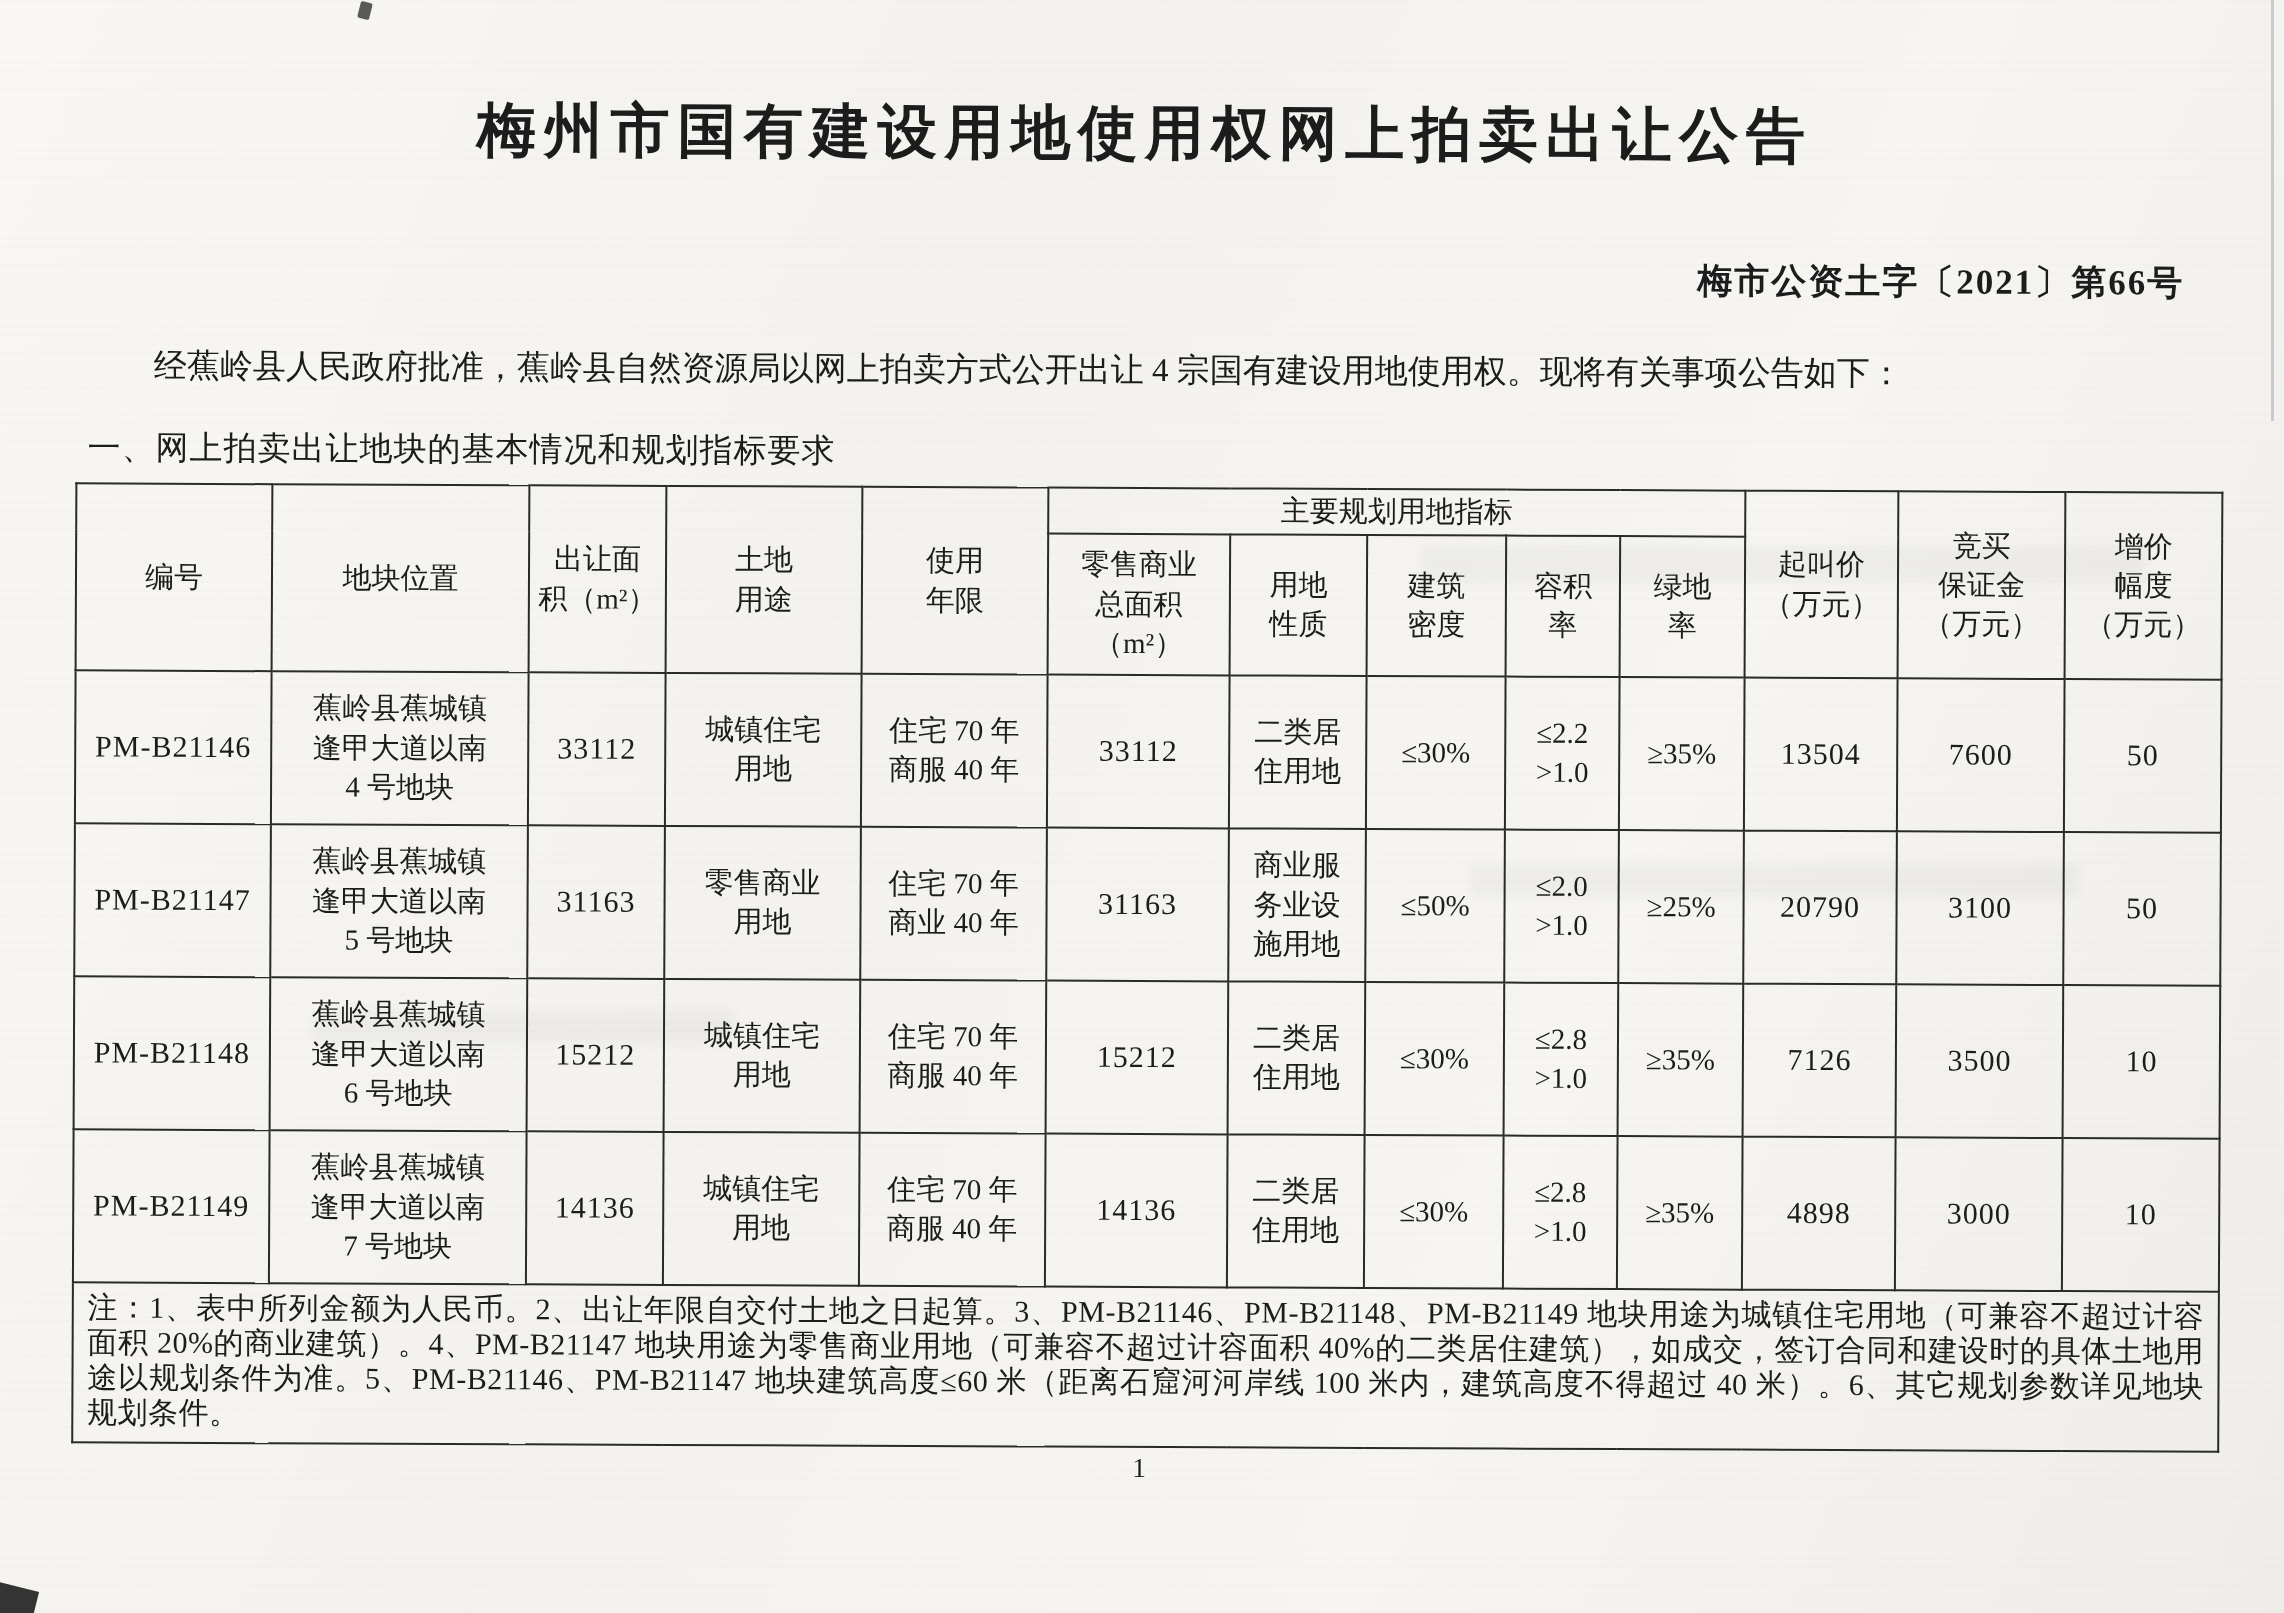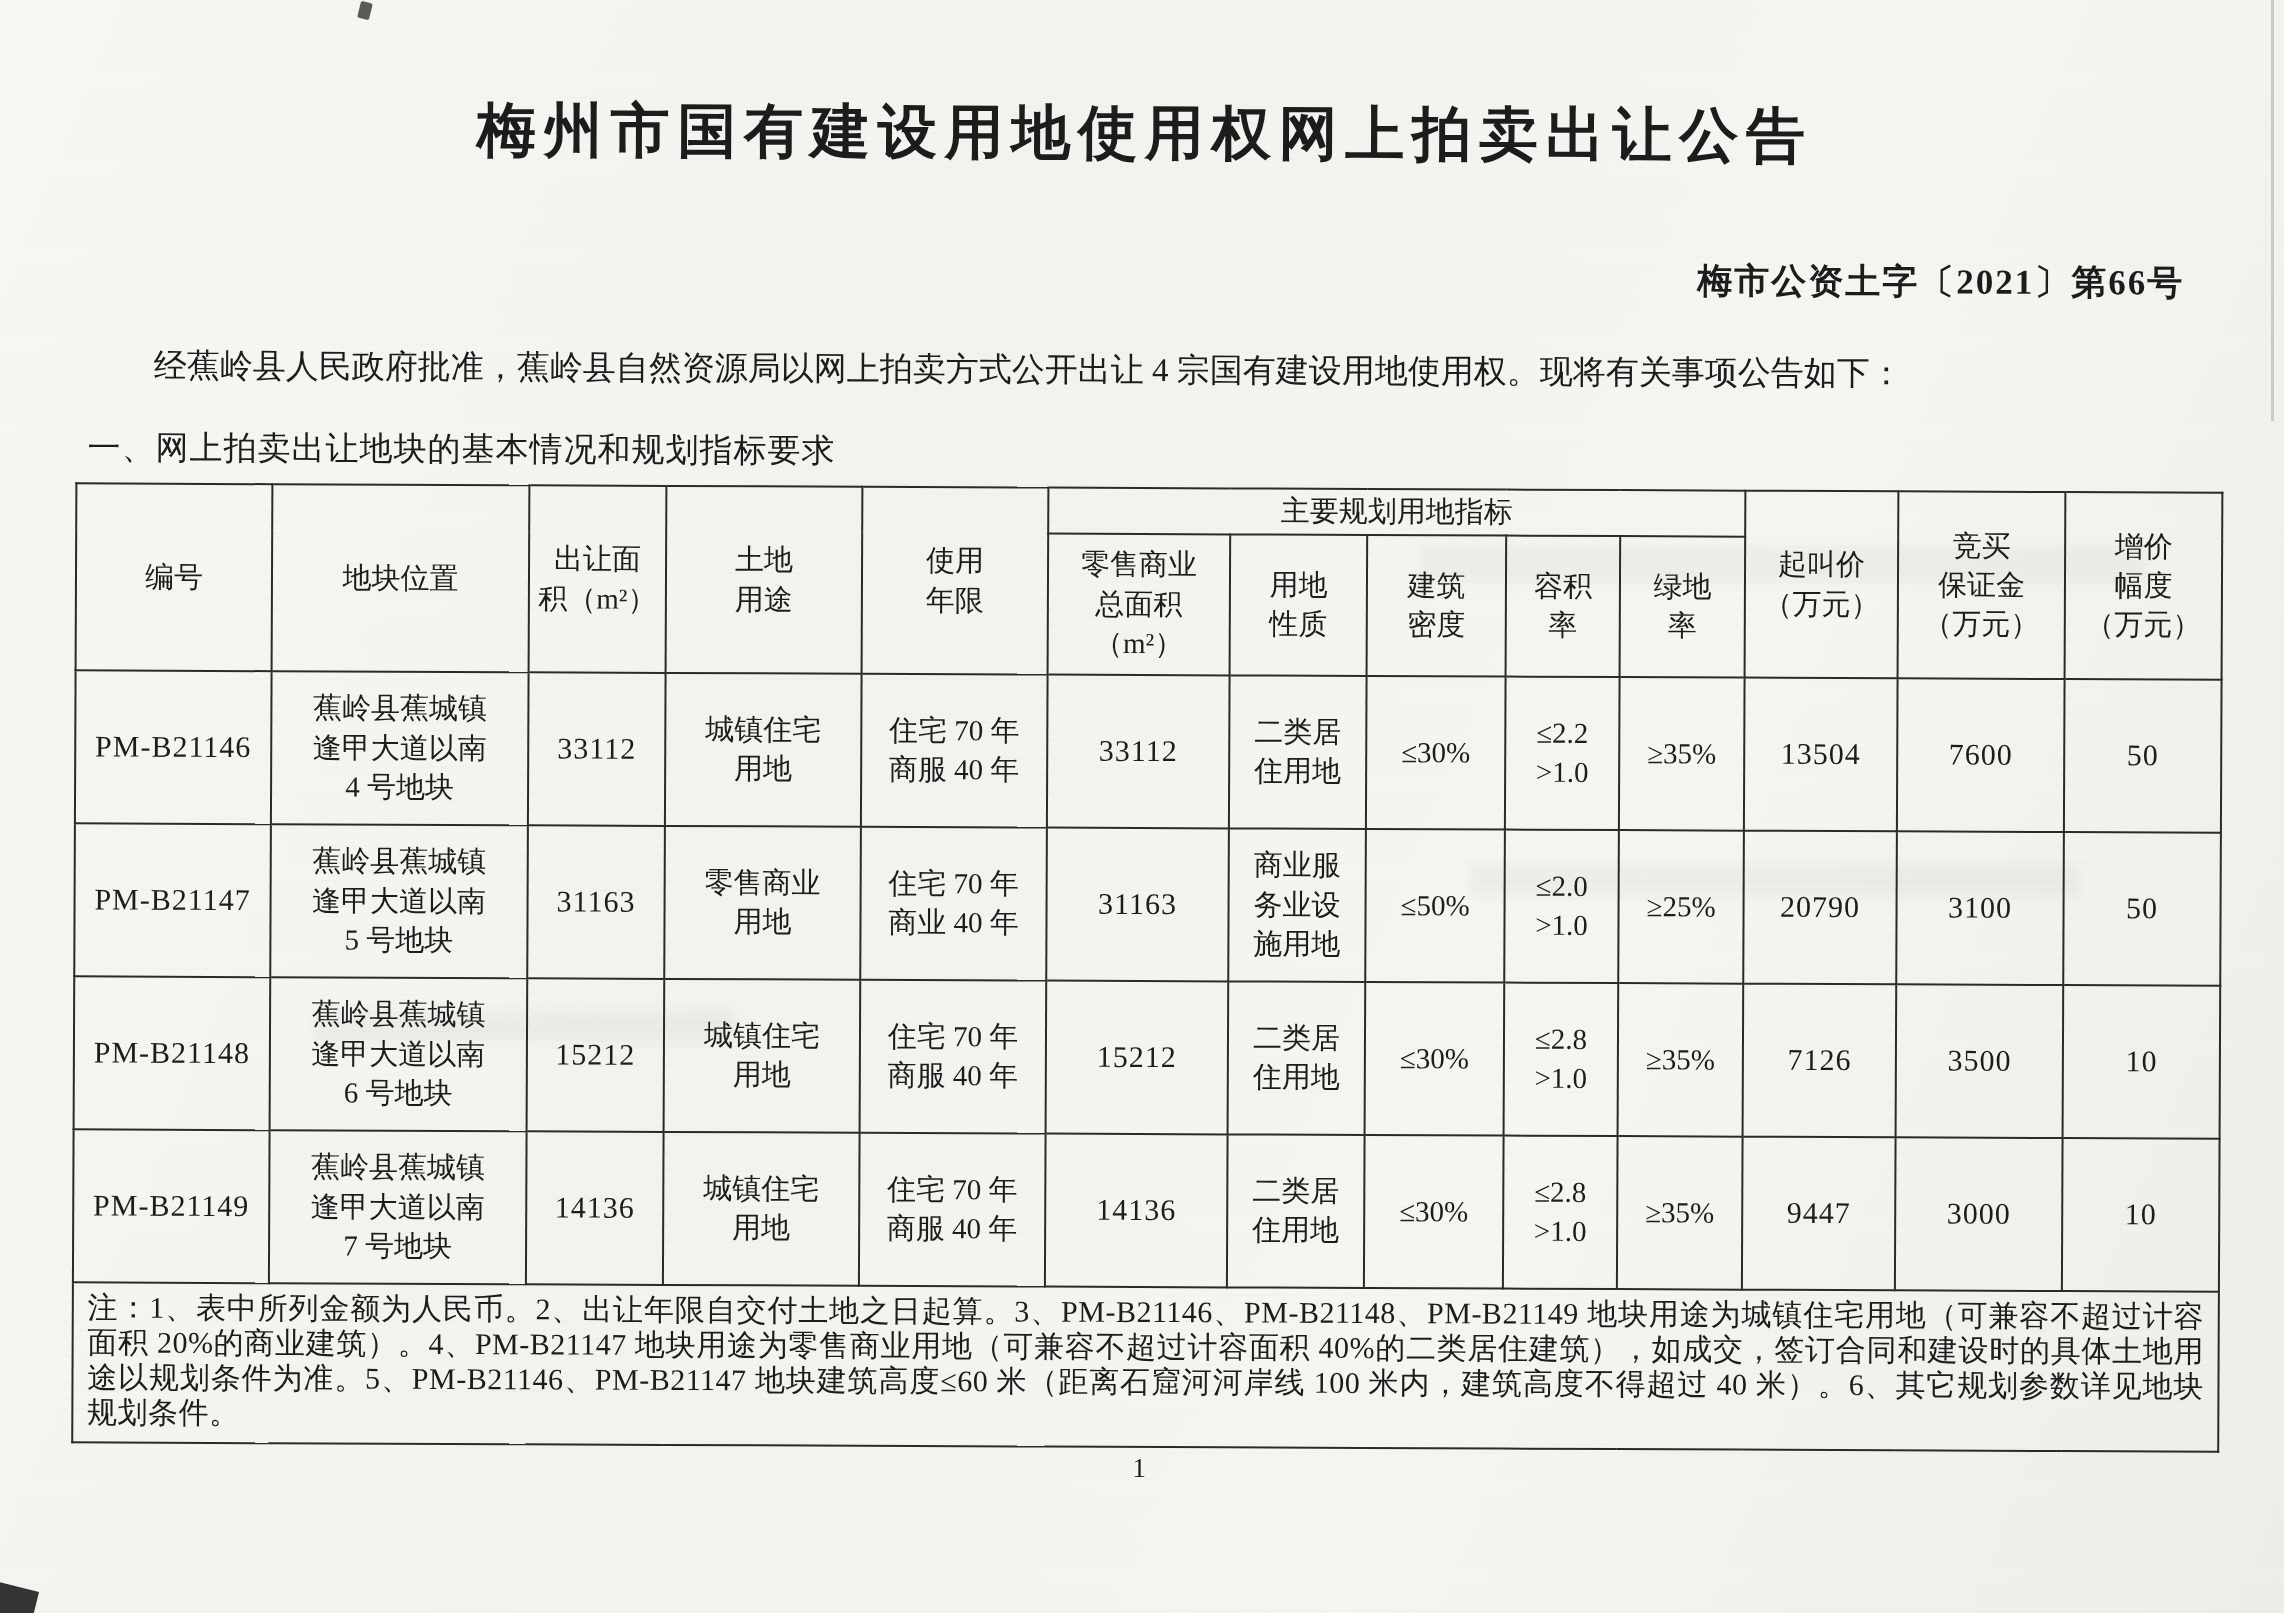--- a/index.html
+++ b/index.html
@@ -252,21 +252,21 @@
 用地</td>
           <td>住宅 70 年
 商服 40 年</td>
           <td class="num">14136</td>
           <td>二类居
 住用地</td>
           <td>≤30%</td>
           <td>≤2.8
 &gt;1.0</td>
           <td>≥35%</td>
-          <td class="num">9447</td>
+          <td class="num">4898</td>
           <td class="num">3000</td>
           <td class="num">10</td>
         </tr>
         <tr>
           <td class="notes-cell" colspan="13">注：1、表中所列金额为人民币。2、出让年限自交付土地之日起算。3、PM-B21146、PM-B21148、PM-B21149 地块用途为城镇住宅用地（可兼容不超过计容面积 20%的商业建筑）。4、PM-B21147 地块用途为零售商业用地（可兼容不超过计容面积 40%的二类居住建筑），如成交，签订合同和建设时的具体土地用途以规划条件为准。5、PM-B21146、PM-B21147 地块建筑高度≤60 米（距离石窟河河岸线 100 米内，建筑高度不得超过 40 米）。6、其它规划参数详见地块规划条件。</td>
         </tr>
       </tbody>
     </table>
 
     <div class="page-number">1</div>

